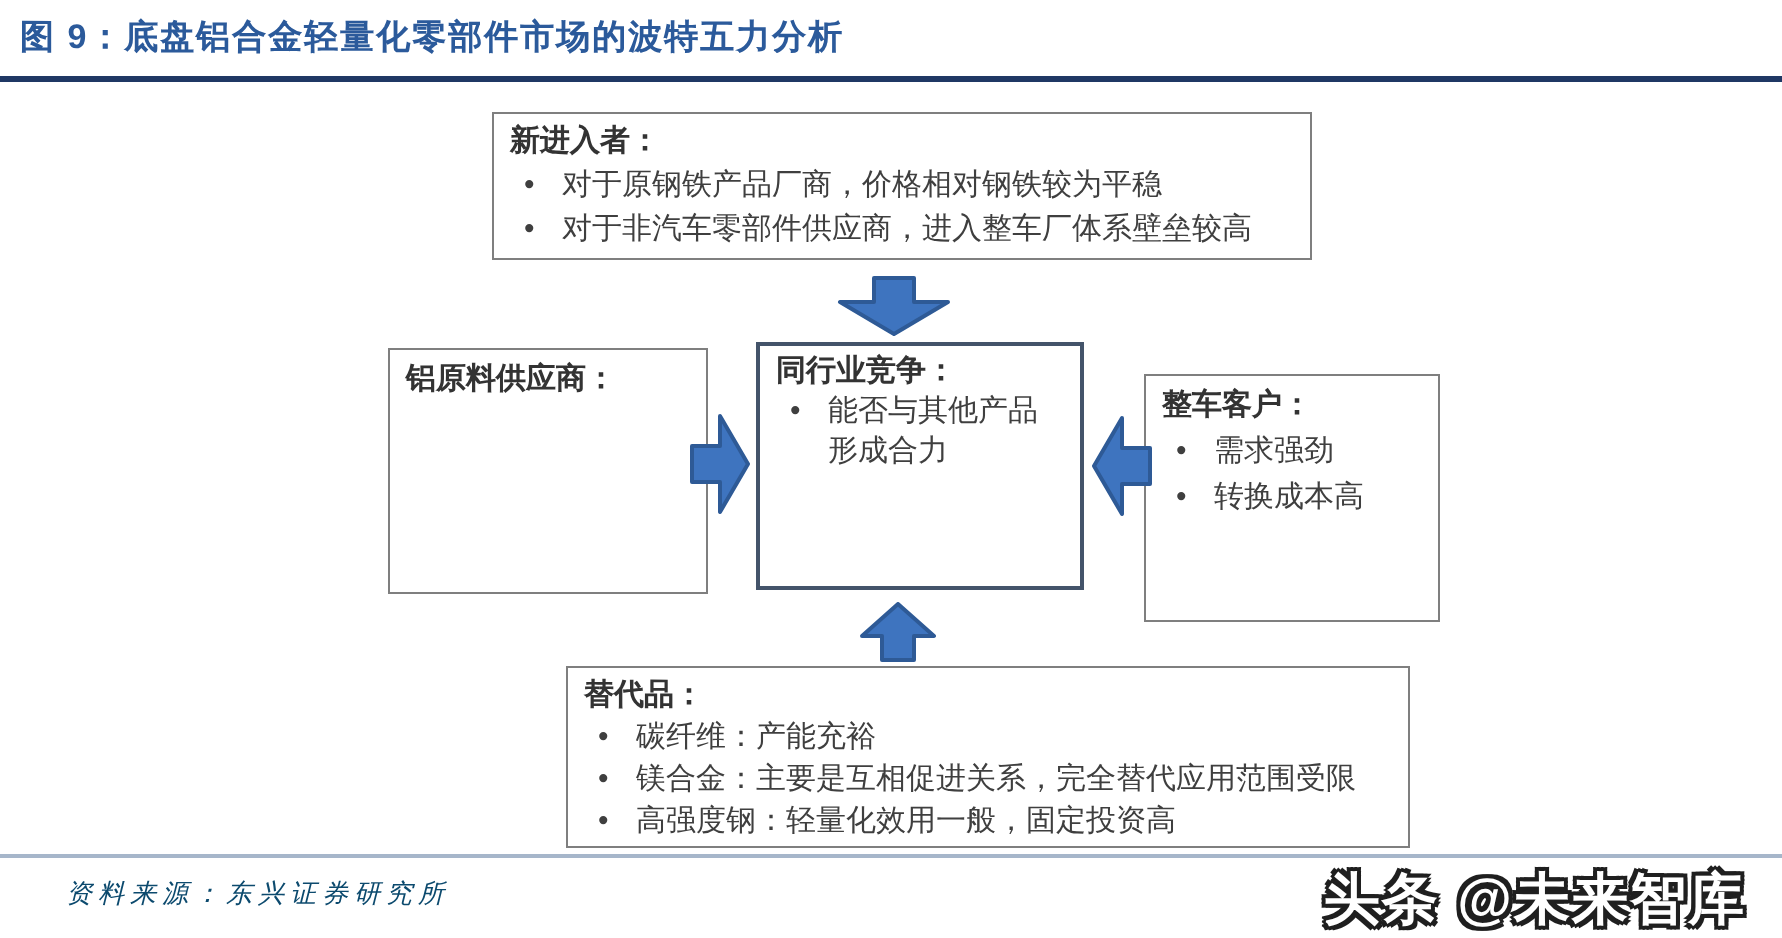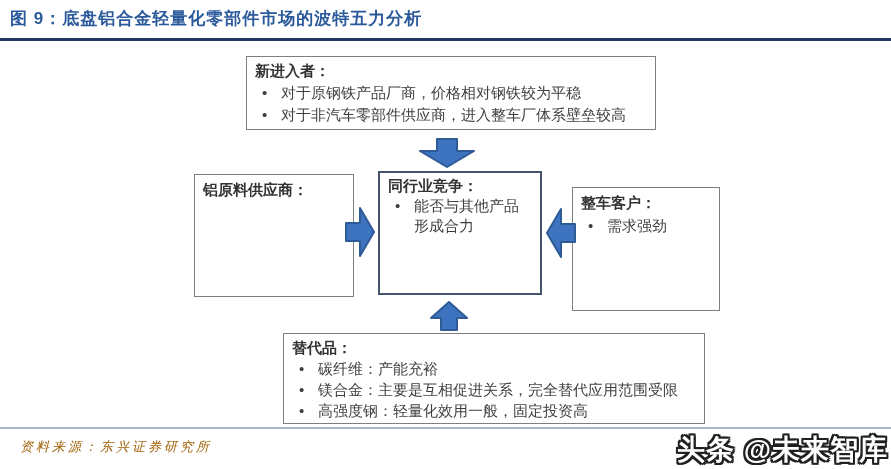--- a/index.html
+++ b/index.html
@@ -35,26 +35,26 @@
   .box-bottom{left:246px;top:333px;width:422px;height:91px;line-height:21px;margin-left:37px;}
 
   .arrow{position:absolute;}
   .arrow polygon{fill:var(--arrow-fill,#3e74bf);stroke:var(--arrow-stroke,#2e5a96);stroke-width:2;stroke-linejoin:round;}
   .arrow-down{left:418px;top:138px;}
   .arrow-right{left:345px;top:206px;}
   .arrow-left{left:546px;top:207px;}
   .arrow-up{left:430px;top:301px;}
 
   .source-note{
-    position:absolute;left:20px;top:438px;
+    position:absolute;left:33px;top:438px;
     font-family:"DejaVu Serif","Liberation Serif",serif;
-    font-style:italic;font-size:13px;color:#a16207;letter-spacing:3px;
+    font-style:italic;font-size:13px;color:#0c4a6e;letter-spacing:3px;
   }
   .watermark{
-    position:absolute;right:3px;top:431px;
+    position:absolute;right:18px;top:431px;
     font-size:28px;font-weight:bold;color:var(--watermark-fill,#ffffff);
     letter-spacing:1px;
     text-shadow:
       -2px -2px 0 var(--watermark-outline,#1f1f1f),
        2px -2px 0 var(--watermark-outline,#1f1f1f),
       -2px  2px 0 var(--watermark-outline,#1f1f1f),
        2px  2px 0 var(--watermark-outline,#1f1f1f),
       -2px  0   0 var(--watermark-outline,#1f1f1f),
        2px  0   0 var(--watermark-outline,#1f1f1f),
        0   -2px 0 var(--watermark-outline,#1f1f1f),
@@ -85,20 +85,21 @@
     <div class="box-heading">同行业竞争：</div>
     <ul class="bullets">
       <li>能否与其他产品形成合力</li>
     </ul>
   </div>
 
   <div class="box box-right">
     <div class="box-heading">整车客户：</div>
     <ul class="bullets">
       <li>需求强劲</li>
+      <li>转换成本高</li>
     </ul>
   </div>
 
   <div class="box box-bottom">
     <div class="box-heading">替代品：</div>
     <ul class="bullets">
       <li>碳纤维：产能充裕</li>
       <li>镁合金：主要是互相促进关系，完全替代应用范围受限</li>
       <li>高强度钢：轻量化效用一般，固定投资高</li>
     </ul>

